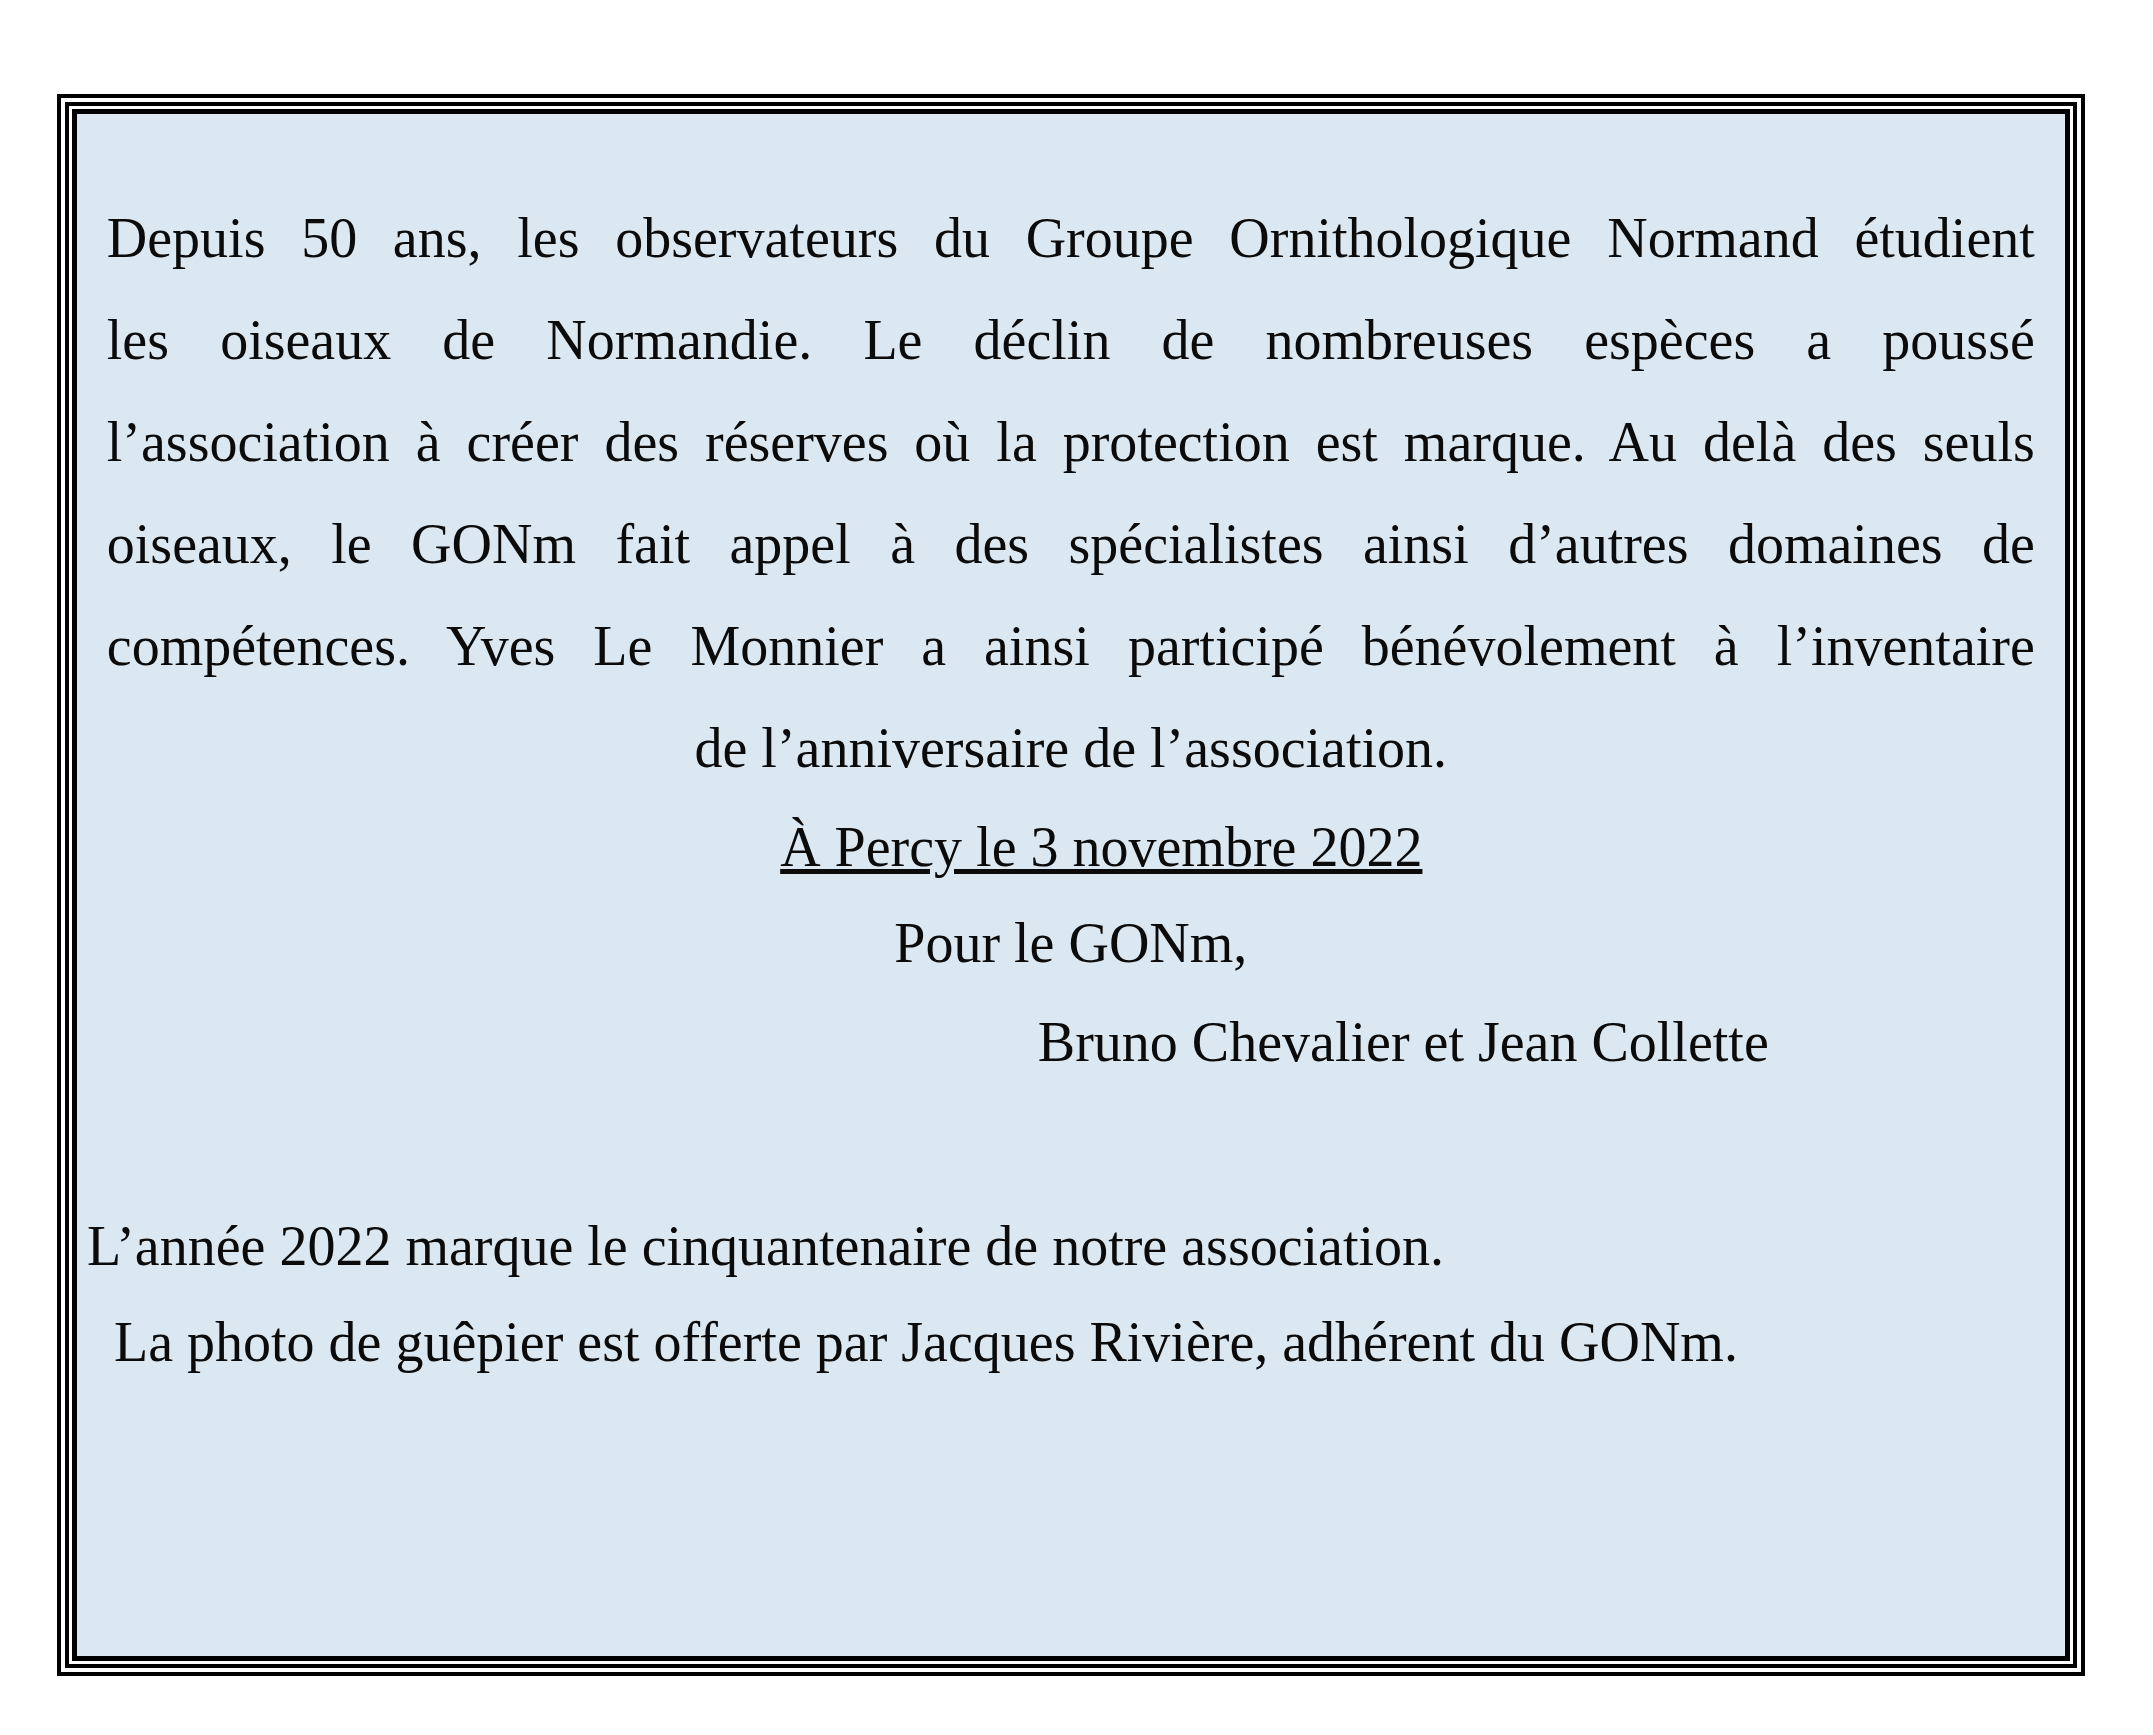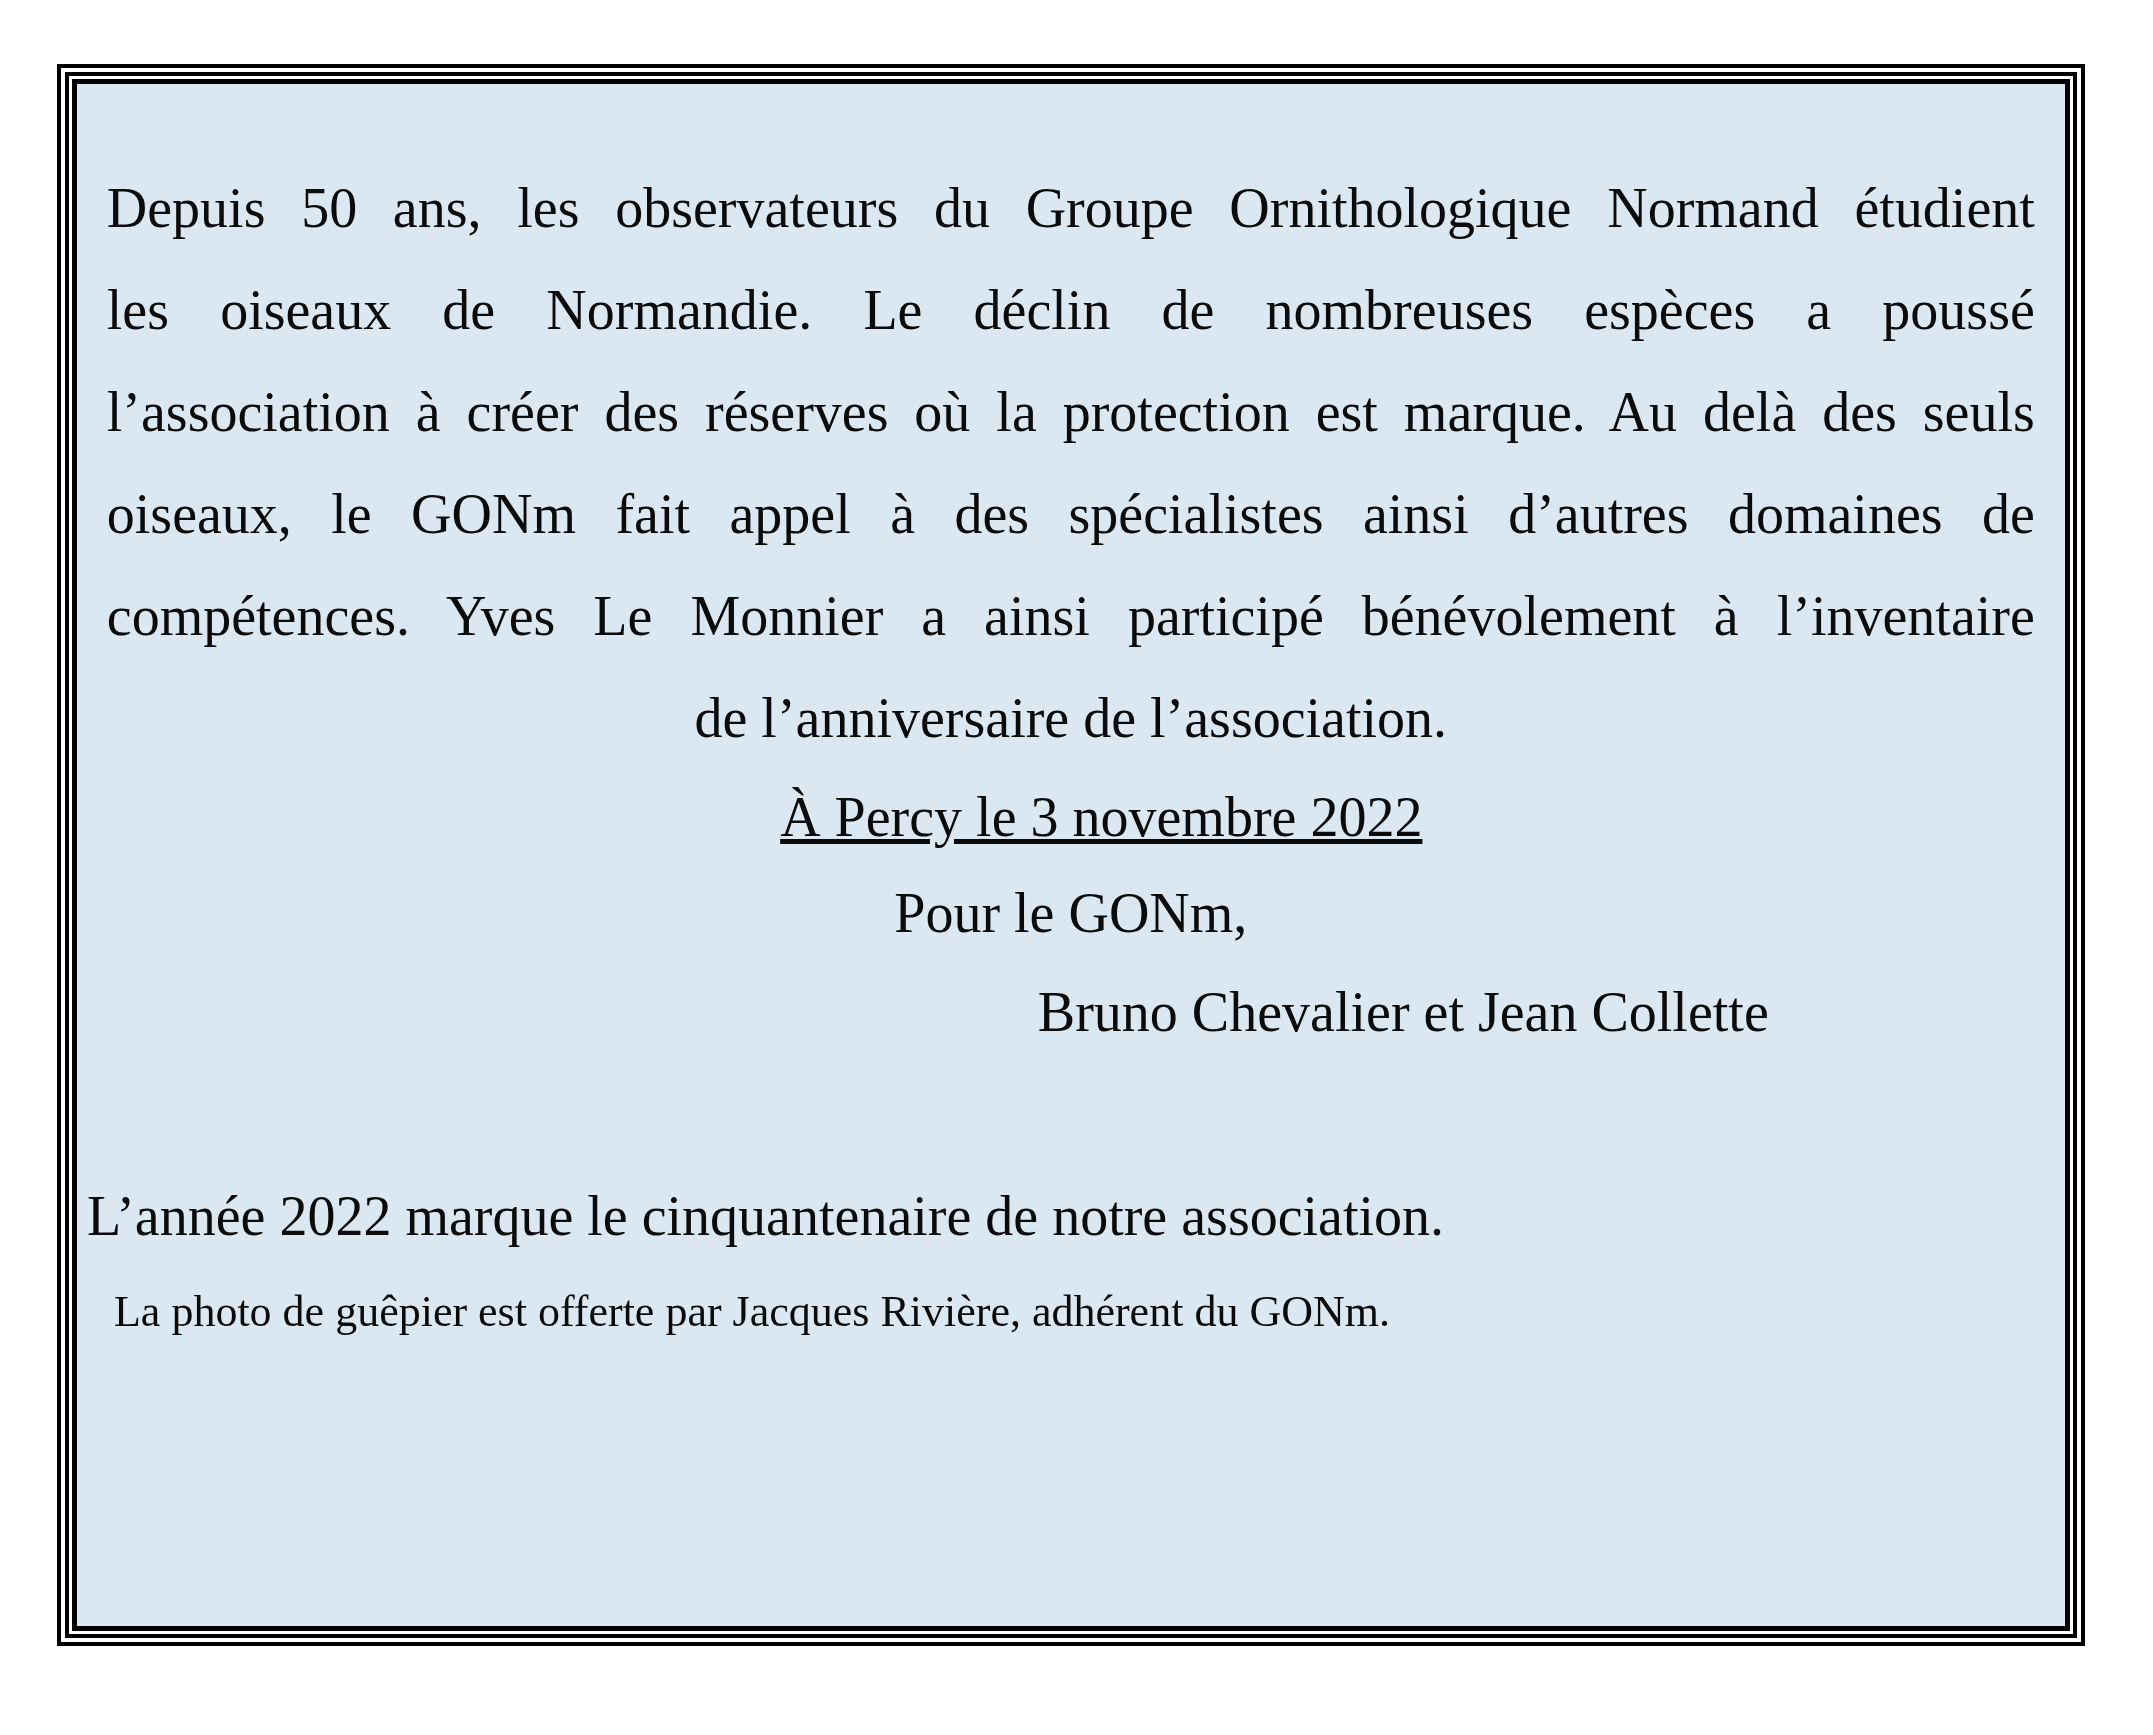--- a/index.html
+++ b/index.html
@@ -11,21 +11,21 @@
   *{margin:0;padding:0;box-sizing:border-box;}
   html,body{
     width:2154px;height:1736px;
     background:var(--page-bg);
     font-family:"Liberation Serif","DejaVu Serif",serif;
     color:var(--text-color);
     overflow:hidden;
   }
   
   .frame-outer{
-    position:absolute;left:57px;top:64px;width:2028px;height:1582px;
+    position:absolute;left:57px;top:94px;width:2028px;height:1582px;
     border:4.5px solid var(--frame-color);
     background:var(--page-bg);
   }
   .frame-mid{
     position:absolute;inset:3.6px;
     border:4.5px solid var(--frame-color);
     background:var(--page-bg);
   }
   .frame-inner{
     position:absolute;inset:3.6px;
@@ -68,21 +68,21 @@
     padding-left:665px;
     line-height:102px;
   }
   .anniversary{
     margin-top:102px;
     margin-left:-19.7px;
     line-height:102px;
   }
   .credit{
     margin-left:7.2px;
-    font-size:44px;
+    font-size:56px;
     line-height:90px;
   }
 </style>
 </head>
 <body>
 
 <div class="frame-outer">
   <div class="frame-mid">
     <div class="frame-inner">
       <div class="content">

